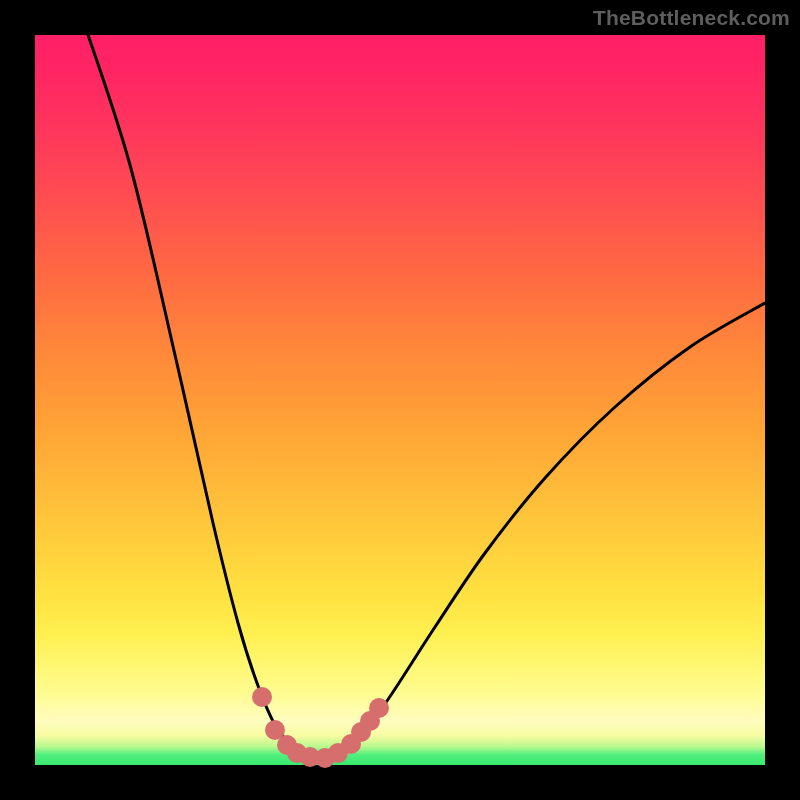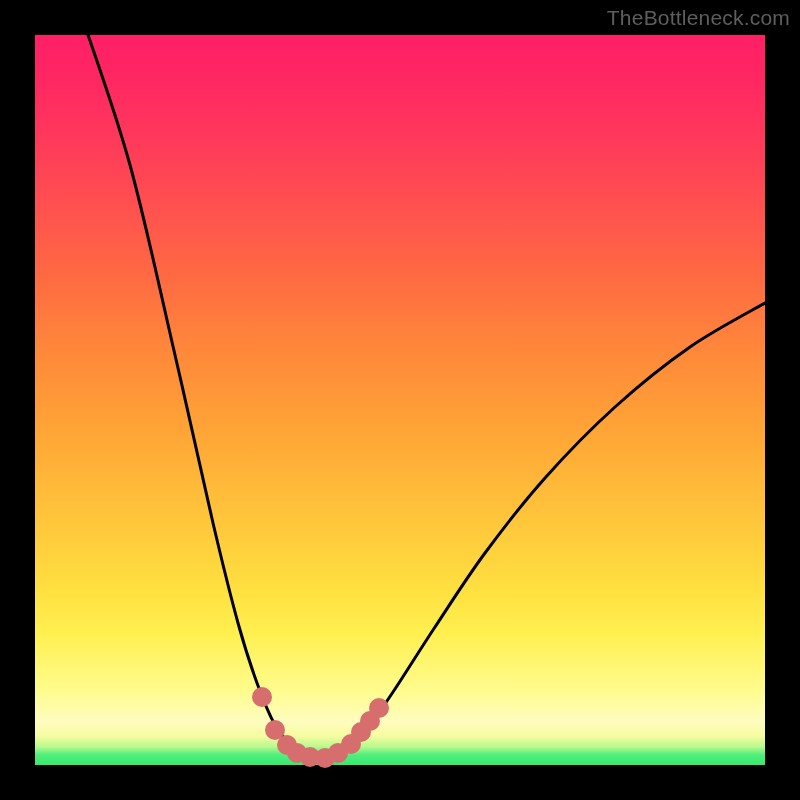--- a/index.html
+++ b/index.html
@@ -42,21 +42,21 @@
       #ff365c 87%,
       #ff2563 95%,
       #ff1f66 100%);
   }
   .watermark {
     position: absolute;
     top: 6px;
     right: 10px;
     color: #5e5e5e;
     font-size: 21px;
-    font-weight: 400;
+    font-weight: 700;
     letter-spacing: 0.2px;
     user-select: none;
   }
   svg.curve {
     position: absolute;
     left: 0;
     top: 0;
     width: 730px;
     height: 730px;
     overflow: visible;

